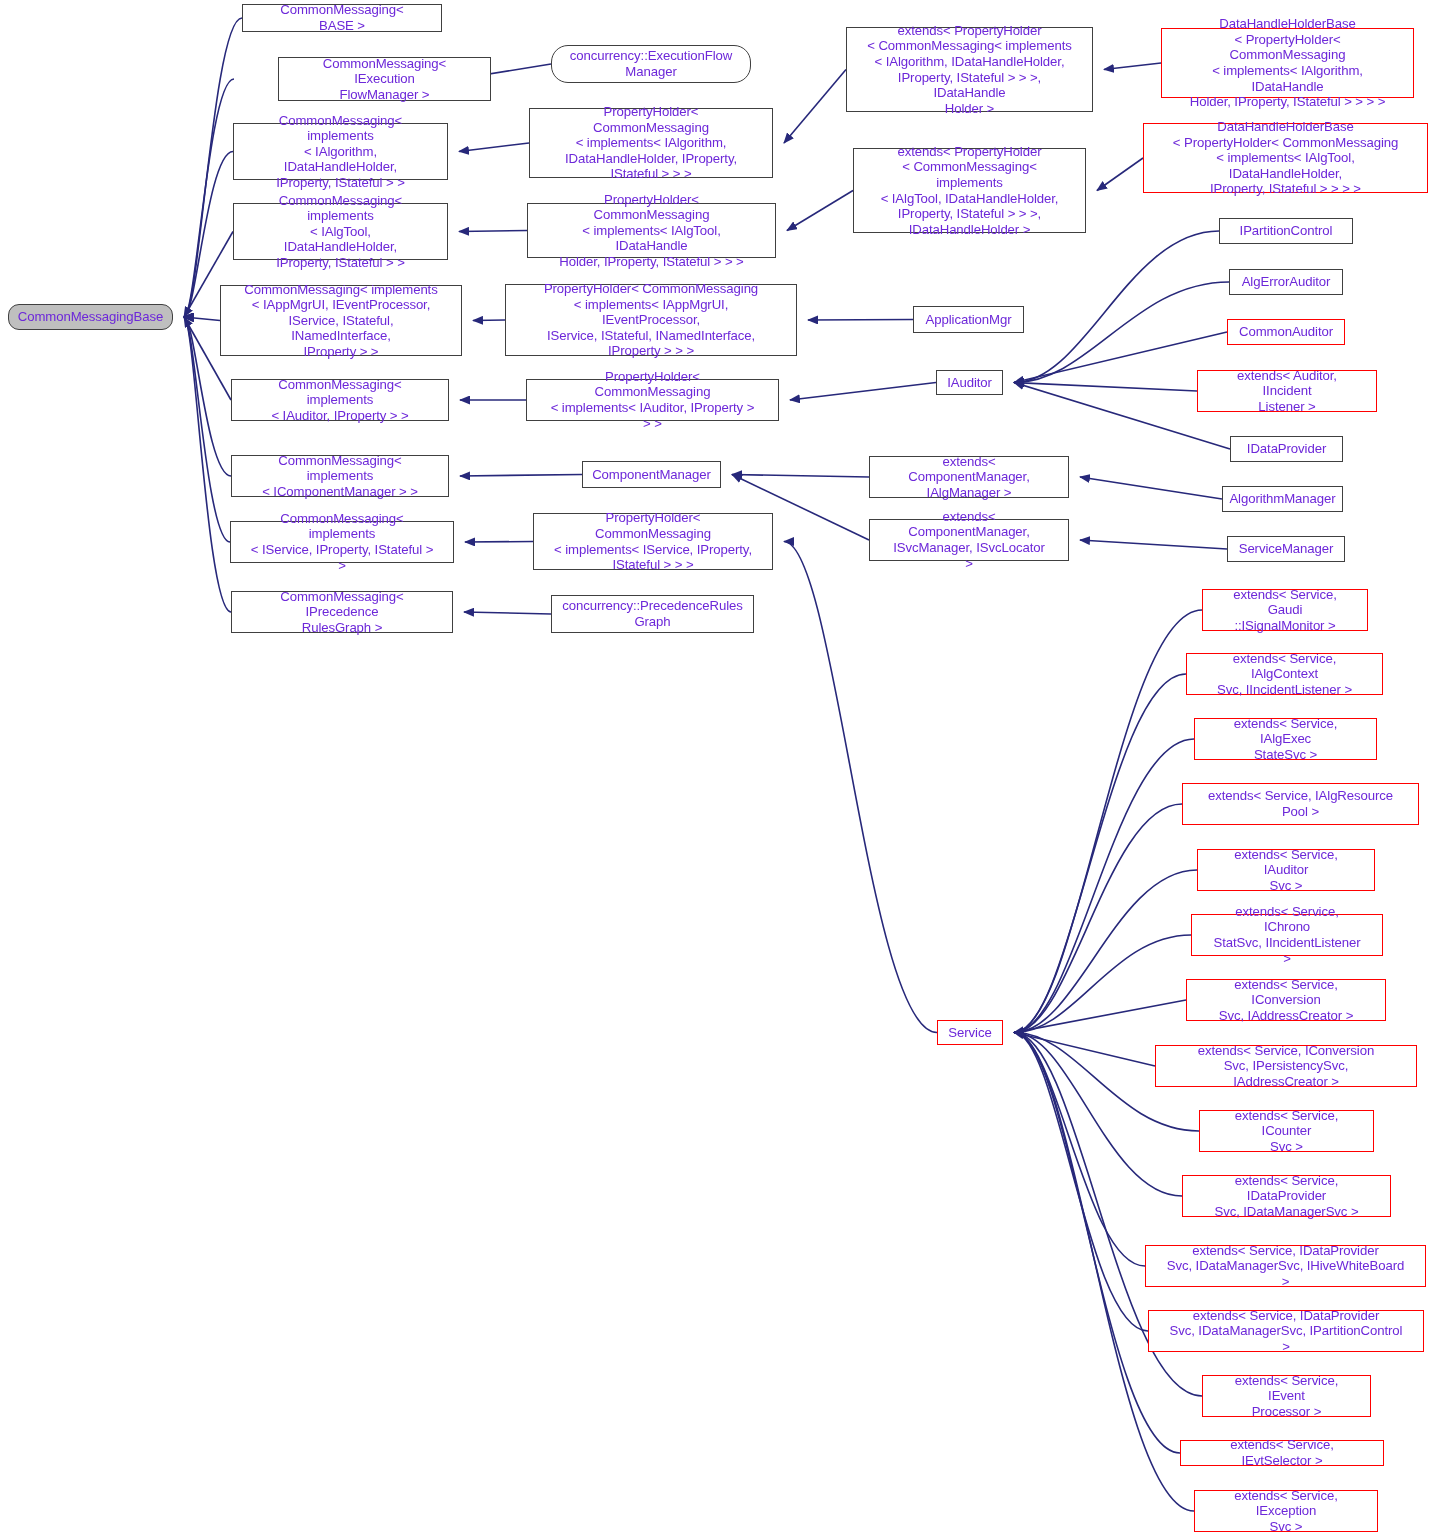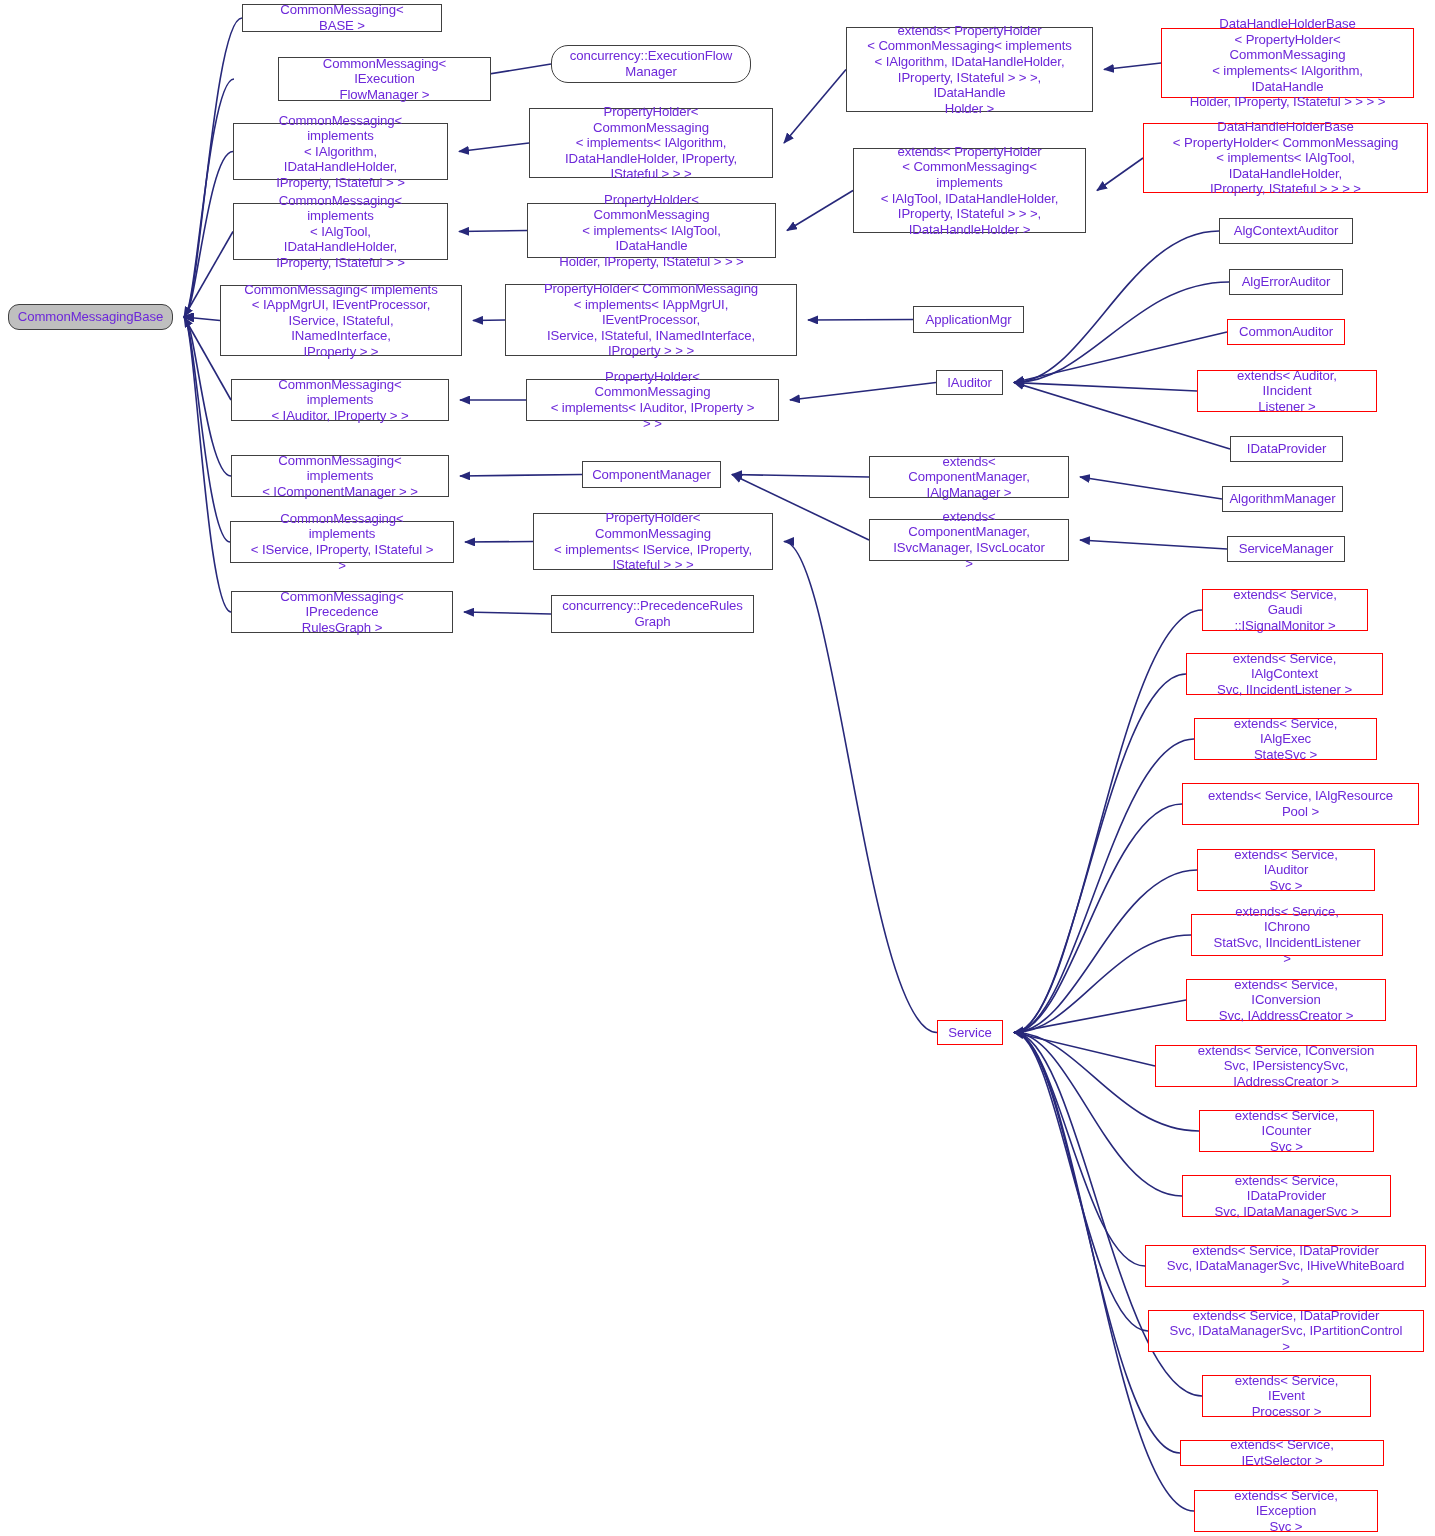--- a/index.html
+++ b/index.html
@@ -149,21 +149,21 @@
       <div class="node red" style="left: 1161px; top: 28px; width: 253px; height: 70px;">DataHandleHolderBase
 &lt; PropertyHolder&lt; CommonMessaging
 &lt; implements&lt; IAlgorithm, IDataHandle
 Holder, IProperty, IStateful &gt; &gt; &gt; &gt;</div>
       <div class="node red" style="left: 1143px; top: 123px; width: 285px; height: 70px;">DataHandleHolderBase
 &lt; PropertyHolder&lt; CommonMessaging
 &lt; implements&lt; IAlgTool, IDataHandleHolder,
 IProperty, IStateful &gt; &gt; &gt; &gt;</div>
       <div class="node" style="left: 913px; top: 306px; width: 111px; height: 27px;">ApplicationMgr</div>
       <div class="node" style="left: 936px; top: 370px; width: 67px; height: 25px;">IAuditor</div>
-      <div class="node" style="left: 1219px; top: 218px; width: 134px; height: 26px;">AlgContextAuditor</div>
+      <div class="node" style="left: 1219px; top: 218px; width: 134px; height: 26px;">IPartitionControl</div>
       <div class="node" style="left: 1229px; top: 269px; width: 114px; height: 26px;">AlgErrorAuditor</div>
       <div class="node red" style="left: 1227px; top: 319px; width: 118px; height: 26px;">CommonAuditor</div>
       <div class="node red" style="left: 1197px; top: 370px; width: 180px; height: 42px;">extends&lt; Auditor, IIncident
 Listener &gt;</div>
       <div class="node" style="left: 1230px; top: 436px; width: 113px; height: 26px;">IDataProvider</div>
       <div class="node" style="left: 869px; top: 456px; width: 200px; height: 42px;">extends&lt; ComponentManager,
 IAlgManager &gt;</div>
       <div class="node" style="left: 1222px; top: 486px; width: 121px; height: 26px;">AlgorithmManager</div>
       <div class="node" style="left: 869px; top: 519px; width: 200px; height: 42px;">extends&lt; ComponentManager,
 ISvcManager, ISvcLocator &gt;</div>

